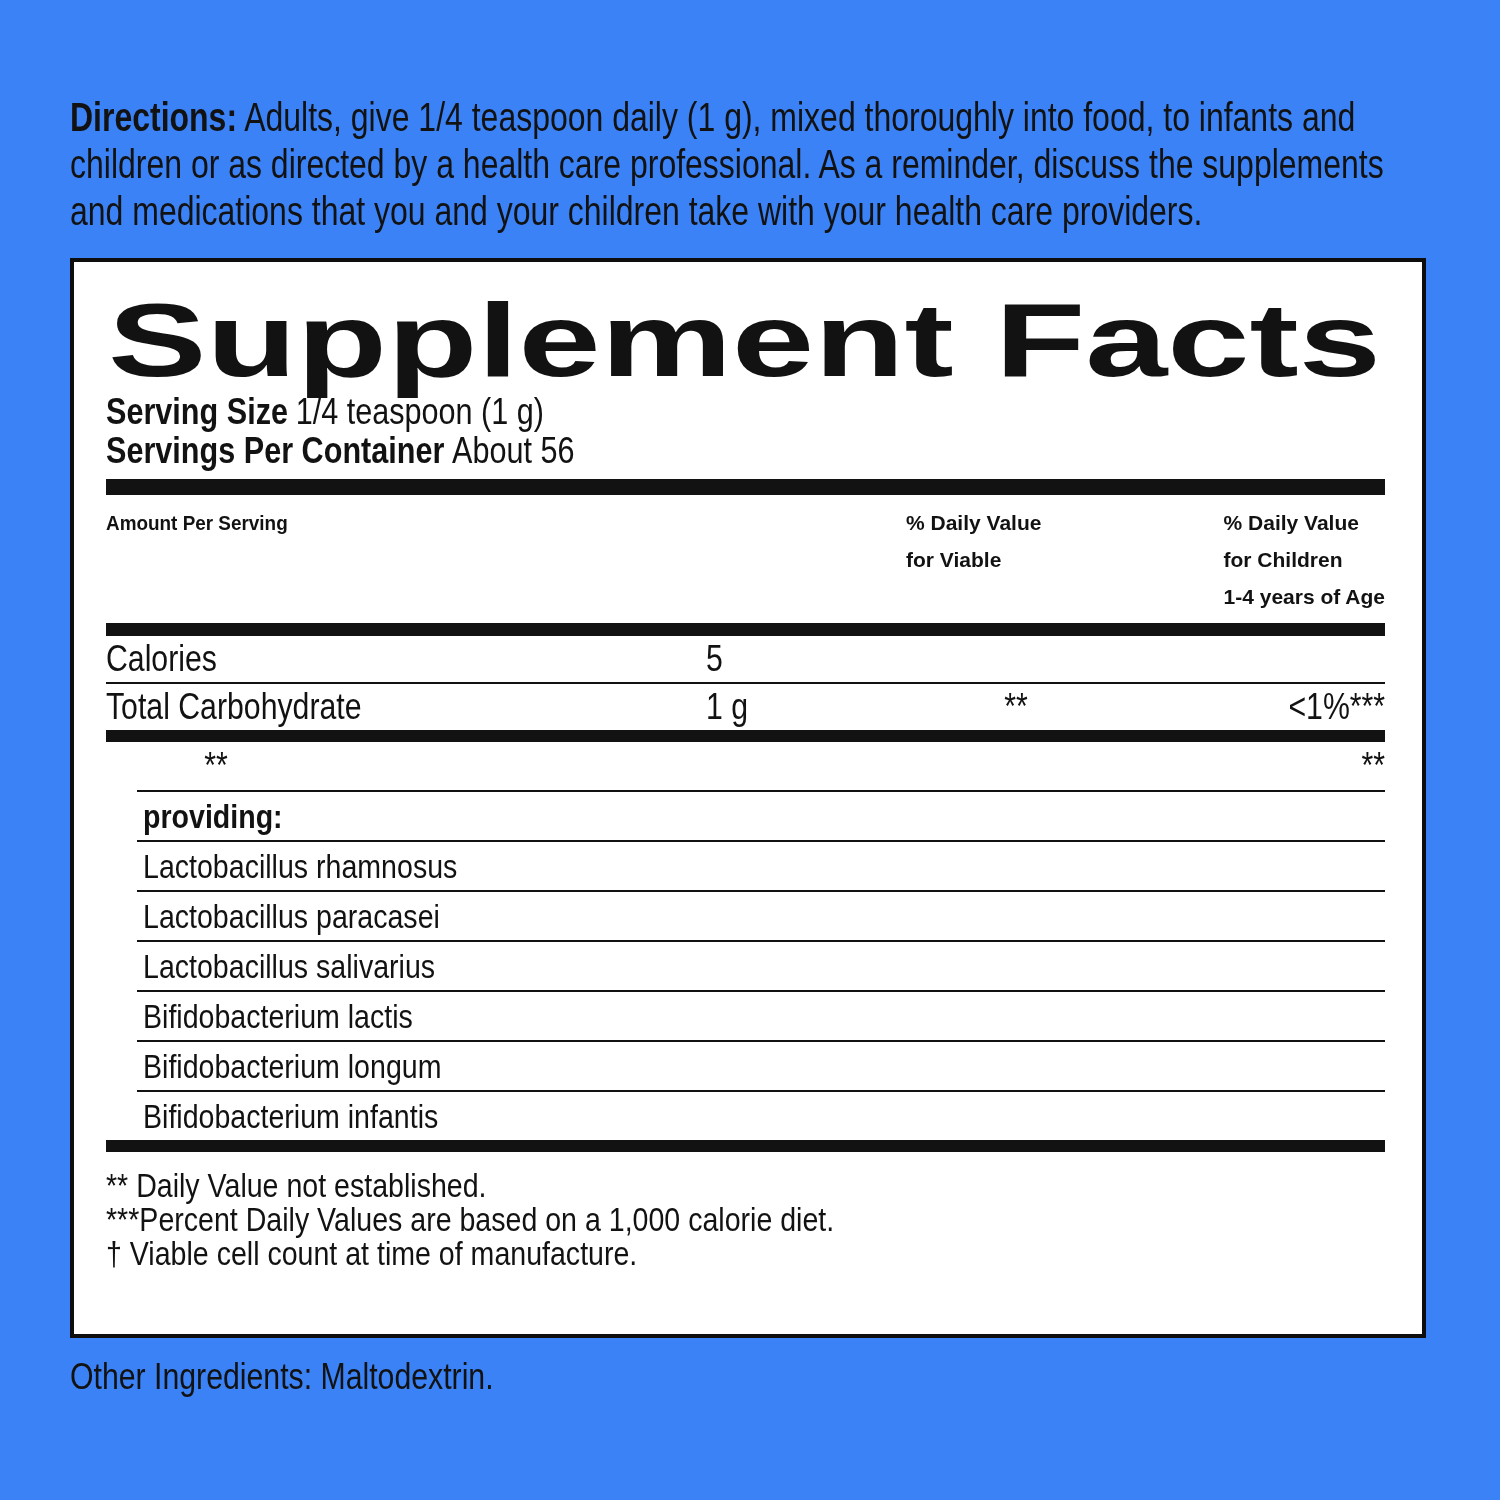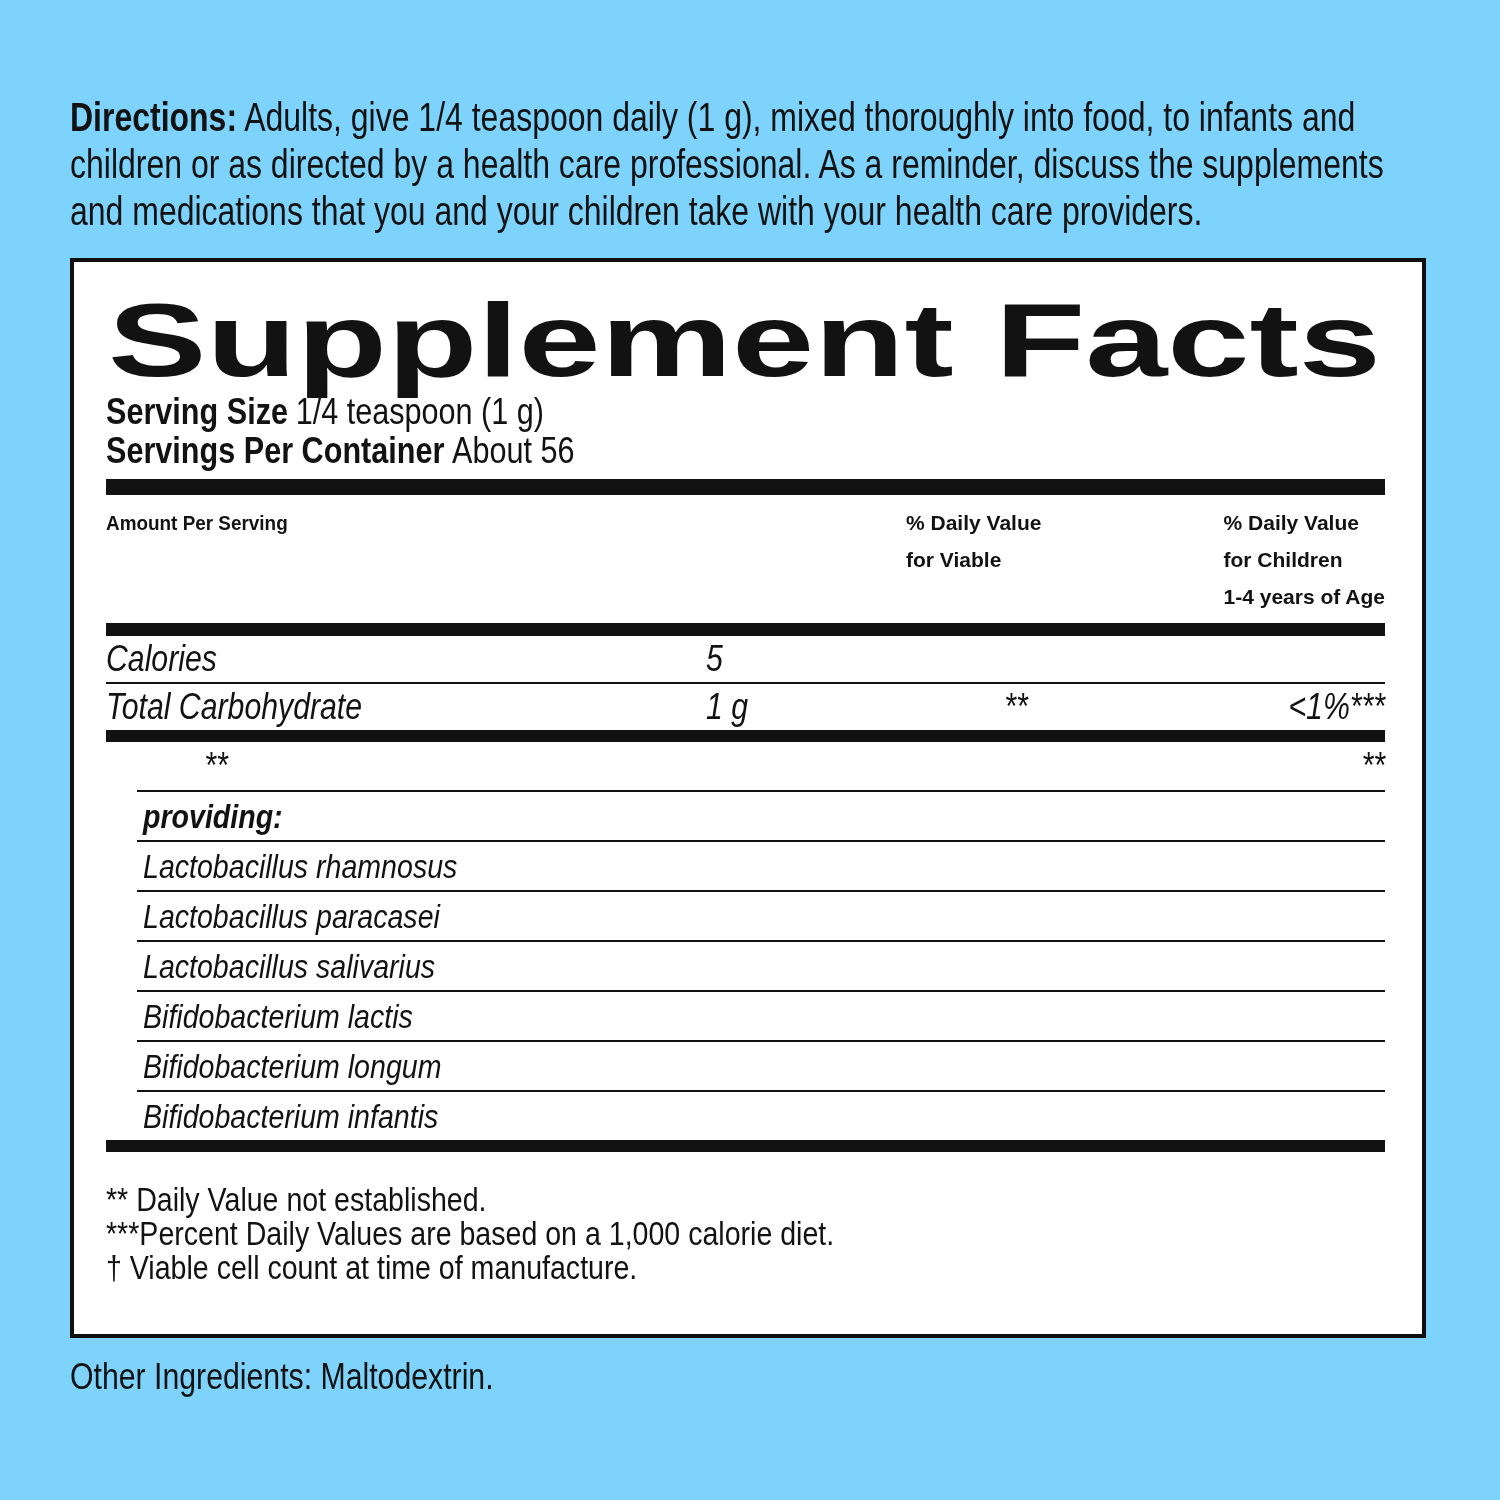--- a/index.html
+++ b/index.html
@@ -1,16 +1,16 @@
 <!DOCTYPE html>
 <html><head>
 <meta charset="utf-8">
 <style>
   html,body{margin:0;padding:0;background:#fff;}
-  .page{position:relative;width:1500px;height:1500px;background:#7dd3fc;color:#121212;
+  .page{position:relative;width:1500px;height:1500px;background:#3b82f6;color:#121212;
         font-family:"Liberation Sans","DejaVu Sans",sans-serif;overflow:hidden;}
 
   
   .cx78,.cx84,.cx85,.cx90{display:inline-block;white-space:nowrap;transform-origin:0 50%;}
   .cx84{transform:scaleX(0.84);}
   .cx85{transform:scaleX(0.85);}
   .cx90{transform:scaleX(0.90);}
   .cxc{transform-origin:50% 50%;}
   .cxr{transform-origin:100% 50%;}
   .bold{font-weight:bold;}
@@ -38,25 +38,25 @@
   .hr.ind{margin-left:31px;}
 
   .thead{display:flex;padding:9px 0 8px 0;font-size:21px;line-height:37px;font-weight:bold;}
   .c-name{width:600px;}
   .c-amt{width:200px;}
   .c-inf{width:220px;text-align:center;}
   .c-chl{flex:1;text-align:right;}
   .thead .c-inf{text-align:left;}
   .c-chl .inner{display:inline-block;text-align:left;}
 
-  .row{display:flex;padding:4px 0;font-size:36px;line-height:38px;font-style:italic;}
+  .row{display:flex;padding:4px 0;font-size:36px;line-height:38px;}
   .row-probiotic{line-height:40px;}
   .row.ind{padding-left:37px;padding-top:5px;padding-bottom:5px;font-size:34px;}
 
-  .foot{margin-top:30px;font-size:34px;line-height:34px;}
+  .foot{margin-top:16px;font-size:34px;line-height:34px;}
   .fline{display:block;}
 
   .other{position:absolute;left:70px;top:1356px;margin:0;font-size:36px;line-height:42px;}
 </style>
 </head>
 <body>
 
 <div class="page">
 
   <p class="directions">

